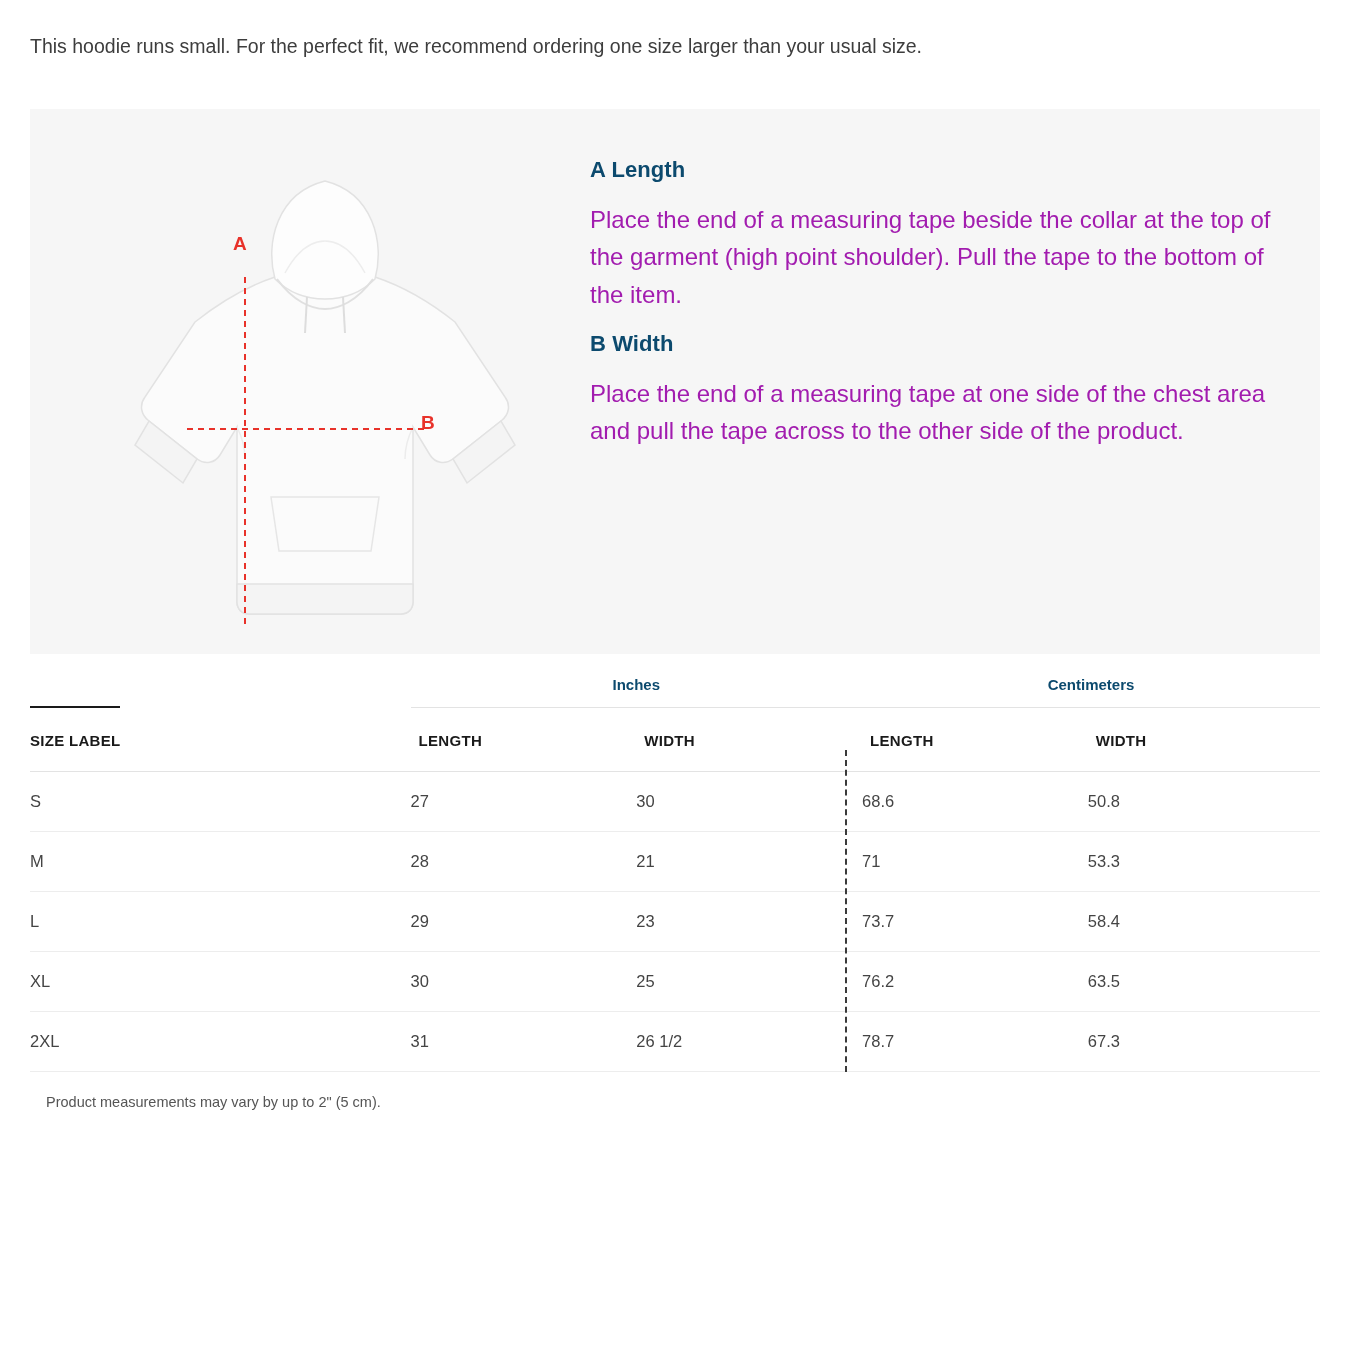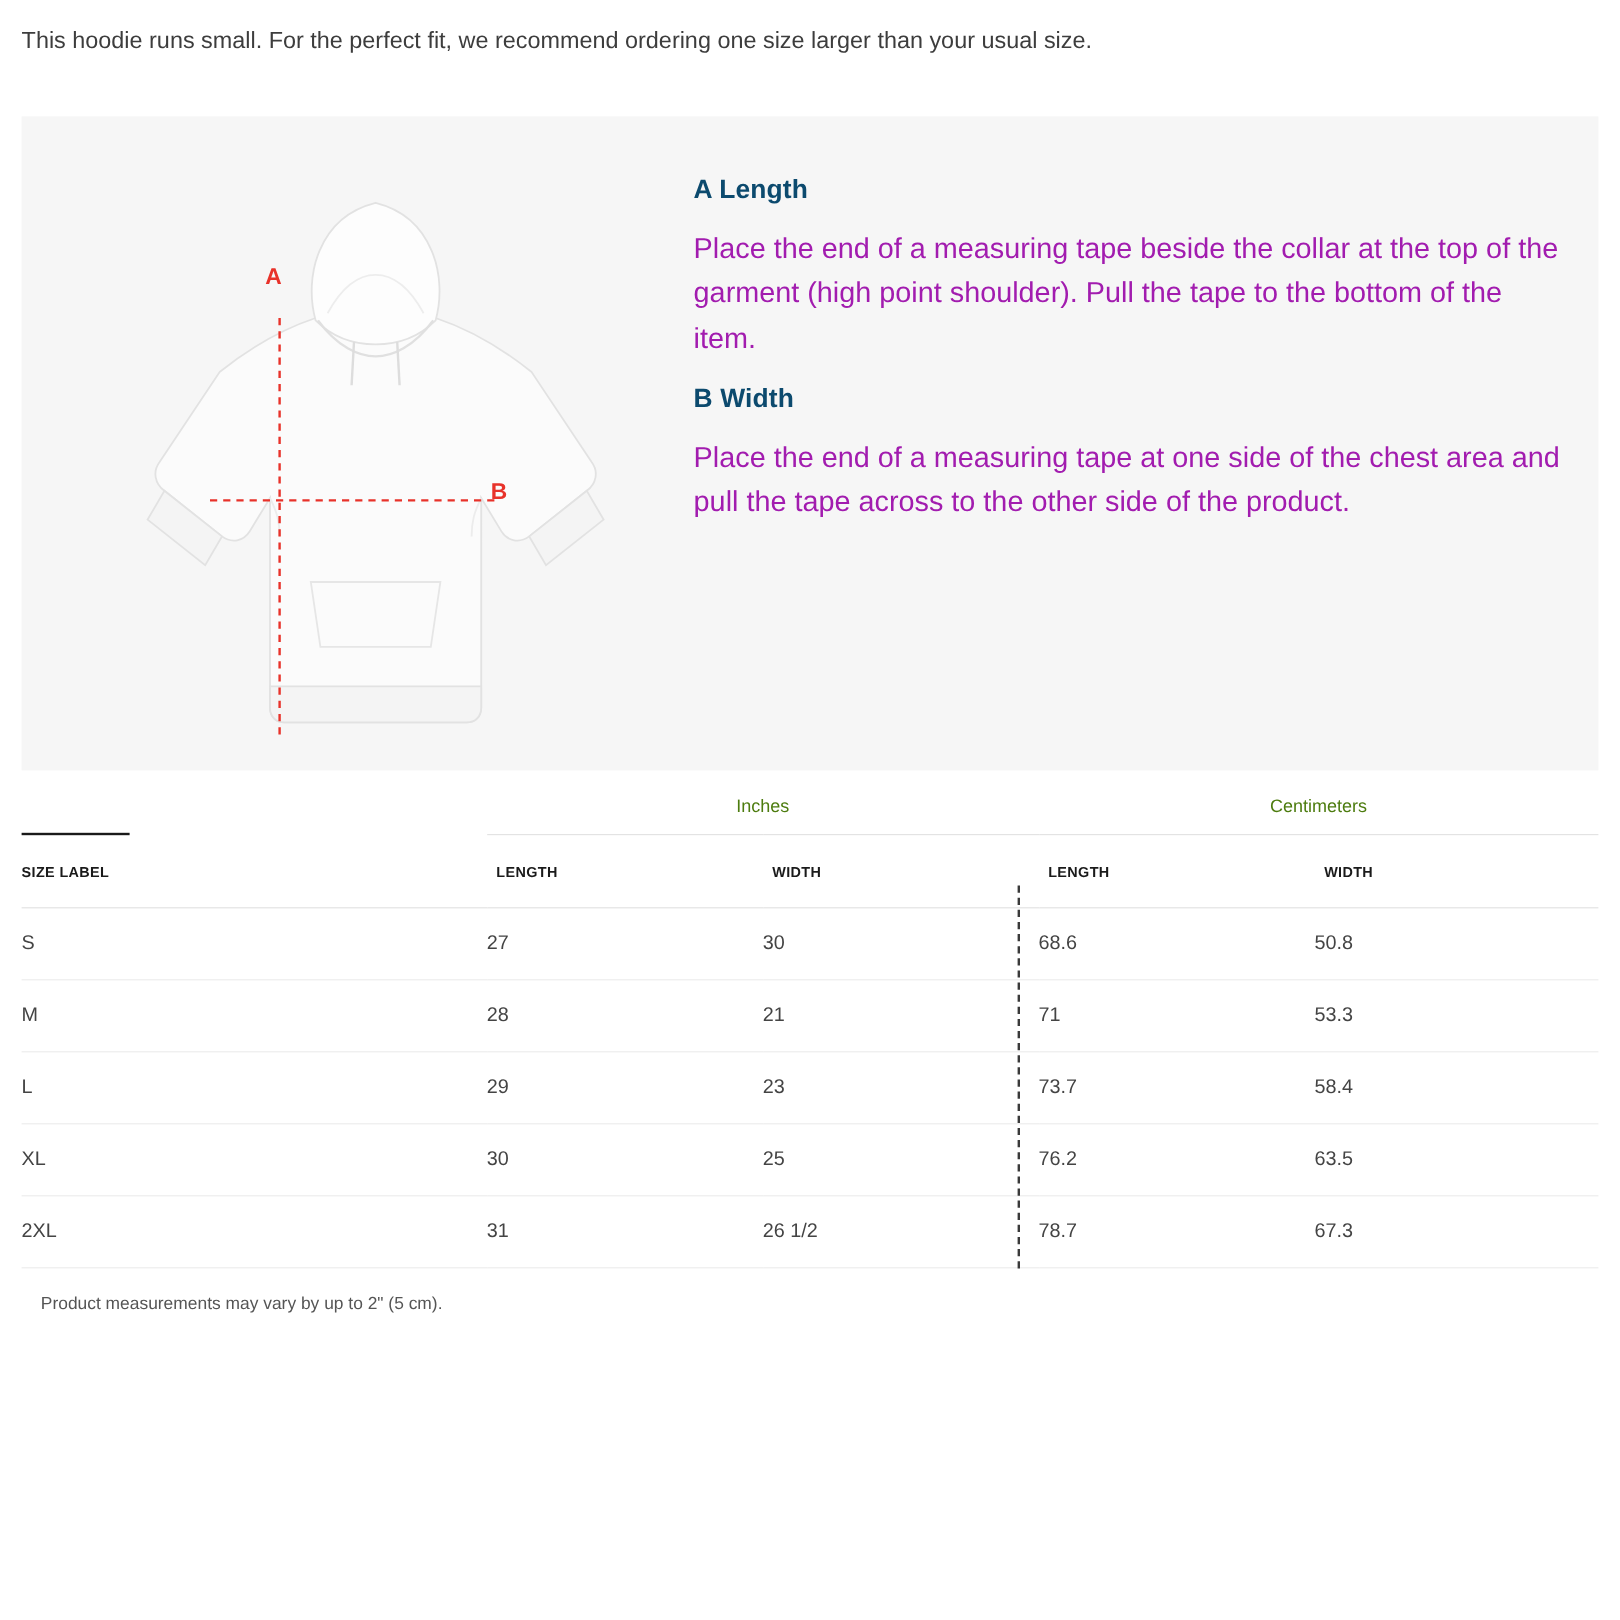--- a/index.html
+++ b/index.html
@@ -10,21 +10,21 @@
     width: 1350px;
     min-height: 1350px;
     background: #ffffff;
     font-family: "Liberation Sans", sans-serif;
     color: #333333;
     -webkit-font-smoothing: antialiased;
   }
   .page {
     width: 1350px;
     box-sizing: border-box;
-    padding: 4px;
+    padding: 16px;
   }
 
   
   .intro {
     padding: 16px 14px 0 14px;
   }
   .intro p {
     margin: 0 0 0 0;
     font-size: 19.5px;
     line-height: 1.5;
@@ -99,40 +99,40 @@
   table.sizes col.c3 { width: 17.5%; }
   table.sizes col.c4 { width: 17.5%; }
   table.sizes col.c5 { width: 18%; }
 
   table.sizes th, table.sizes td {
     text-align: left;
     padding: 0;
   }
   tr.unit-row th {
     font-size: 15px;
-    font-weight: 400;
-    color: #4d7c0f;
+    font-weight: 700;
+    color: #0c4a6e;
     padding: 22px 0 14px 0;
     border-bottom: 1px solid #e3e3e3;
     text-align: center;
   }
   tr.unit-row th.blank {
     border-bottom: none;
     position: relative;
   }
   tr.unit-row th.blank .rule {
     position: absolute;
     left: 0;
     bottom: 0;
     width: 90px;
     height: 2px;
     background: #1a1a1a;
   }
   tr.head-row th {
-    font-size: 12px;
+    font-size: 15px;
     font-weight: 700;
     color: #1a1a1a;
     letter-spacing: .3px;
     padding: 24px 0 22px 0;
     border-bottom: 1px solid #e3e3e3;
   }
   tr.head-row th.unit-col {
     padding-left: 8px;
   }
   tr.data-row td {

